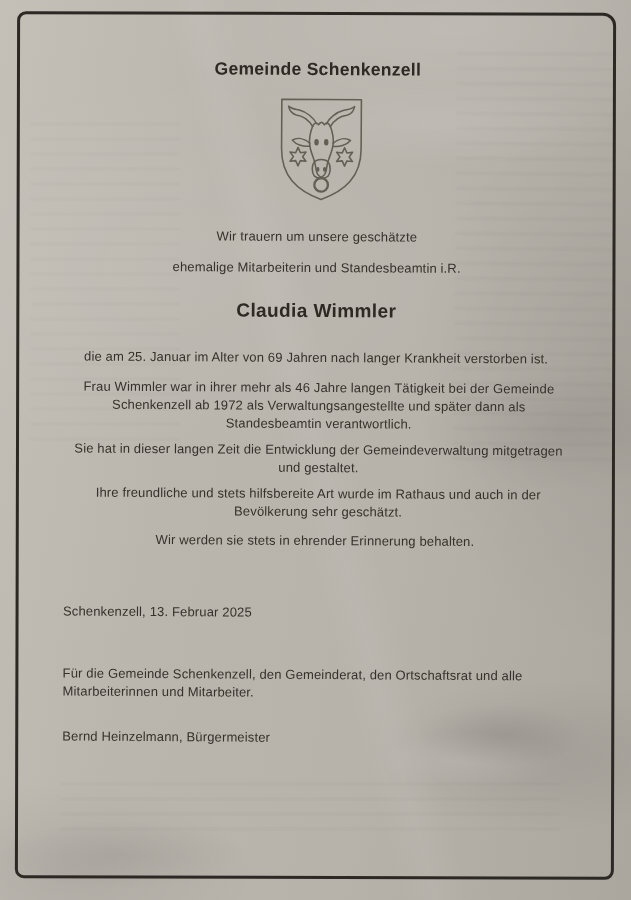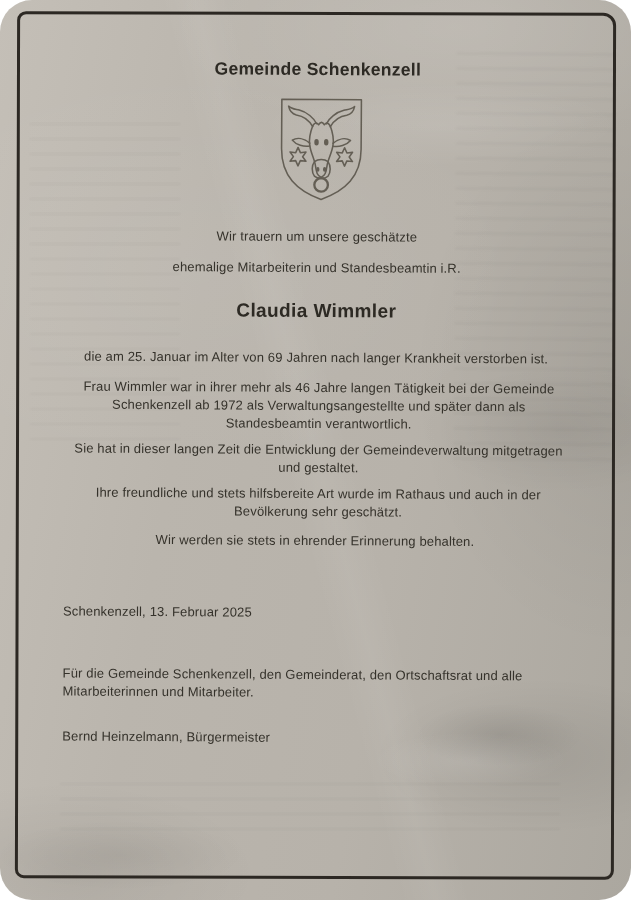--- a/index.html
+++ b/index.html
@@ -17,21 +17,20 @@
   }
   .page{
     position:relative;width:631px;height:900px;overflow:hidden;
     background:
       radial-gradient(420px 160px at 72% 3%, rgba(255,255,255,.10), transparent 70%),
       radial-gradient(320px 420px at 98% 42%, rgba(0,0,0,.06), transparent 65%),
       radial-gradient(260px 120px at 86% 84%, rgba(0,0,0,.07), transparent 65%),
       radial-gradient(300px 140px at 10% 97%, rgba(0,0,0,.06), transparent 65%),
       radial-gradient(500px 300px at 30% 30%, rgba(255,255,255,.05), transparent 70%),
       linear-gradient(100deg,#c4bfb7 0%,#bab5ad 32%,#b7b2aa 62%,#aba79f 100%);
-    border-radius: 32px;
   }
   
   .bleed{
     position:absolute;pointer-events:none;
     background:repeating-linear-gradient(0deg, rgba(70,64,54,.055) 0 2px, transparent 2px 15px);
     filter:blur(1.2px);
   }
   .bleed.b1{left:455px;top:40px;width:160px;height:420px;transform:rotate(.5deg);}
   .bleed.b2{left:30px;top:110px;width:150px;height:330px;opacity:.7;}
   .bleed.b3{left:60px;top:770px;width:500px;height:60px;opacity:.8;}

